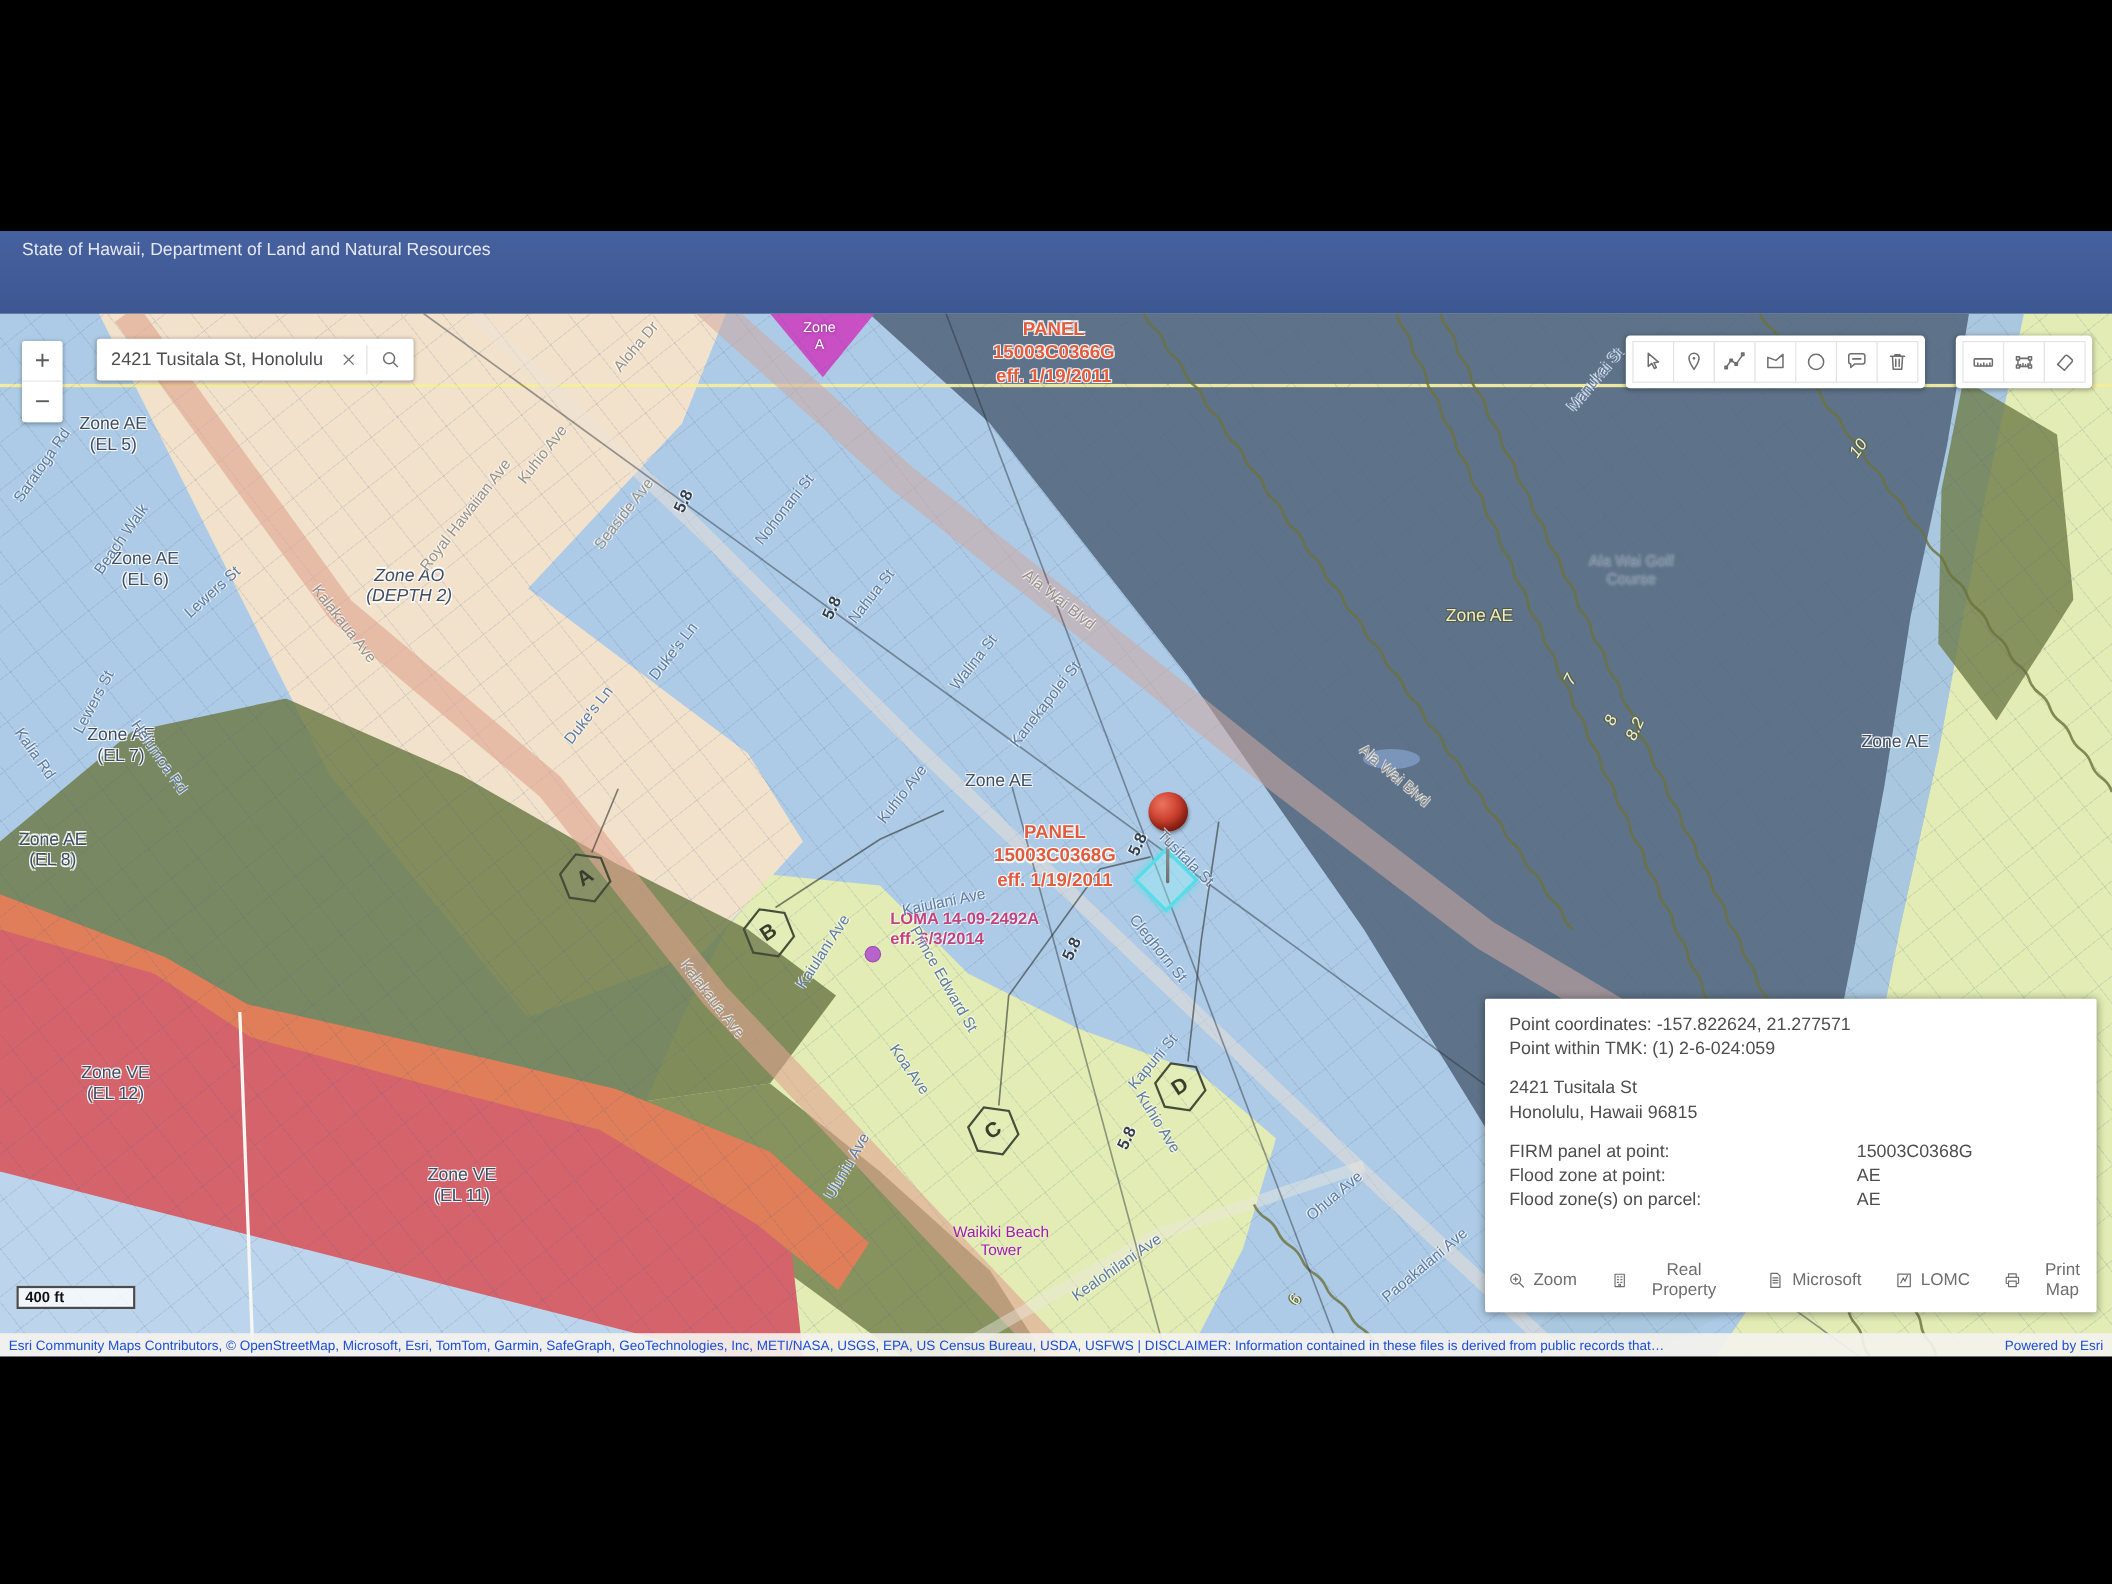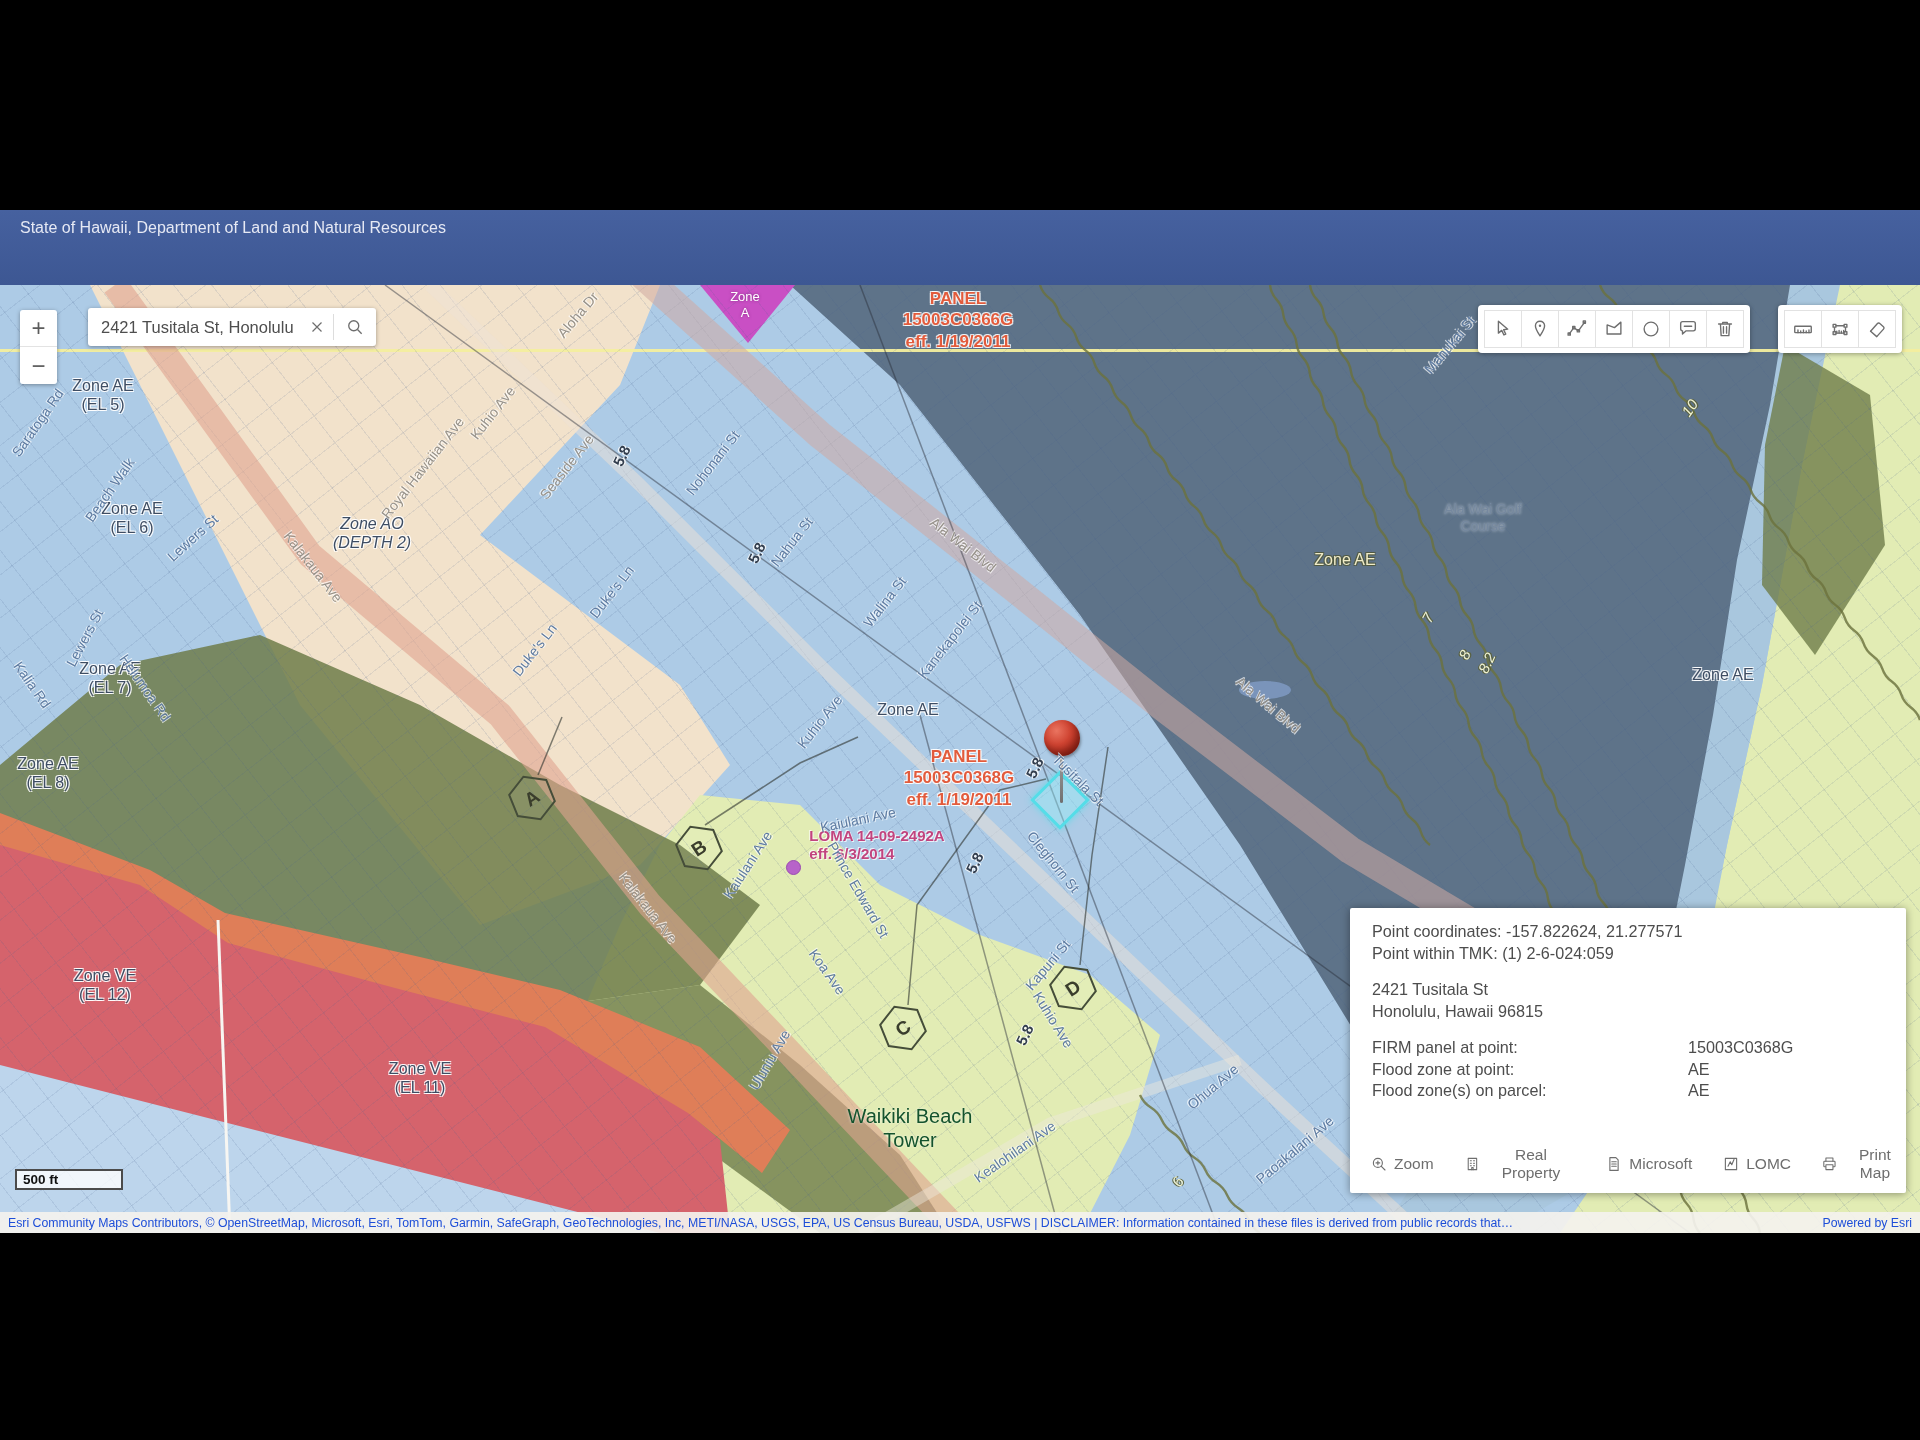--- a/index.html
+++ b/index.html
@@ -35,21 +35,21 @@
           background-image:repeating-linear-gradient(52deg, rgba(70,95,140,.13) 0 1px, transparent 1px 30px),
                            repeating-linear-gradient(-38deg, rgba(70,95,140,.12) 0 1px, transparent 1px 34px); }
   #map-svg { position:absolute; inset:0; width:1920px; height:948px; }
 
   
   .lbl { position:absolute; white-space:pre; text-align:center; pointer-events:none; line-height:1.2; }
   .c-zone   { font-size:16px; color:#3e4d63; text-shadow:-1px -1px 0 rgba(255,255,255,.85),1px -1px 0 rgba(255,255,255,.85),-1px 1px 0 rgba(255,255,255,.85),1px 1px 0 rgba(255,255,255,.85); }
   .c-zone-cream { font-size:16px; color:#f0ecc8; text-shadow:-1px -1px 0 rgba(80,88,60,.8),1px -1px 0 rgba(80,88,60,.8),-1px 1px 0 rgba(80,88,60,.8),1px 1px 0 rgba(80,88,60,.8); }
   .c-zone-a { font-size:13px; color:#ffffff; text-shadow:0 0 3px rgba(130,40,130,.9); }
   .c-muted-blue { font-size:14px; color:#75889f; text-shadow:0 0 3px rgba(255,255,255,.6); }
-  .c-muted  { font-size:20px; color:#14532d; text-shadow:0 0 3px rgba(255,255,255,.7); }
+  .c-muted  { font-size:14px; color:#a21caf; text-shadow:0 0 3px rgba(255,255,255,.7); }
   .c-street { font-size:14px; color:#5f7ca2; text-shadow:-1px -1px 0 rgba(255,255,255,.7),1px 1px 0 rgba(255,255,255,.7); }
   .c-street-warm { font-size:14px; color:#97928a; text-shadow:-1px -1px 0 rgba(255,255,255,.7),1px 1px 0 rgba(255,255,255,.7); }
   .c-panel-red { font-size:17px; font-weight:bold; color:var(--panel-label); line-height:1.25;
                  text-shadow:-1px -1px 0 rgba(255,255,255,.8),1px -1px 0 rgba(255,255,255,.8),-1px 1px 0 rgba(255,255,255,.8),1px 1px 0 rgba(255,255,255,.8); }
   .c-loma { font-size:15px; font-weight:bold; color:var(--loma-label); text-align:left;
             text-shadow:-1px -1px 0 rgba(255,255,255,.75),1px 1px 0 rgba(255,255,255,.75); }
   .c-contour { font-size:15px; font-style:italic; color:#eff1cf; text-shadow:-1px -1px 0 rgba(90,95,53,.9),1px 1px 0 rgba(90,95,53,.9); }
   .c-bfe { font-size:15px; font-weight:bold; color:#333e4e; text-shadow:-1px -1px 0 rgba(255,255,255,.8),1px 1px 0 rgba(255,255,255,.8); }
 
   
@@ -344,21 +344,21 @@
           <button class="tool-btn">
             <svg width="22" height="22" viewBox="0 0 24 24" fill="none" stroke="currentColor" stroke-width="1.5" stroke-linecap="round" stroke-linejoin="round">
               <path d="M5 14.5L12.5 6a1.8 1.8 0 0 1 2.6 0l3.9 3.5a1.8 1.8 0 0 1 .1 2.6l-7.4 8.2"></path>
               <path d="M5 14.5l6.7 5.8"></path>
             </svg>
           </button>
         </div>
       </div>
 
     <div class="scalebar">
-      <span>500 ft</span>
+      <span>400 ft</span>
     </div>
 
     <div class="panel">
       <div class="panel-body">
         <div>Point coordinates: -157.822624, 21.277571</div>
         <div>Point within TMK: (1) 2-6-024:059</div>
         <div class="pd-gap"></div>
         <div>2421 Tusitala St</div>
         <div>Honolulu, Hawaii 96815</div>
         <div class="pd-gap"></div>

